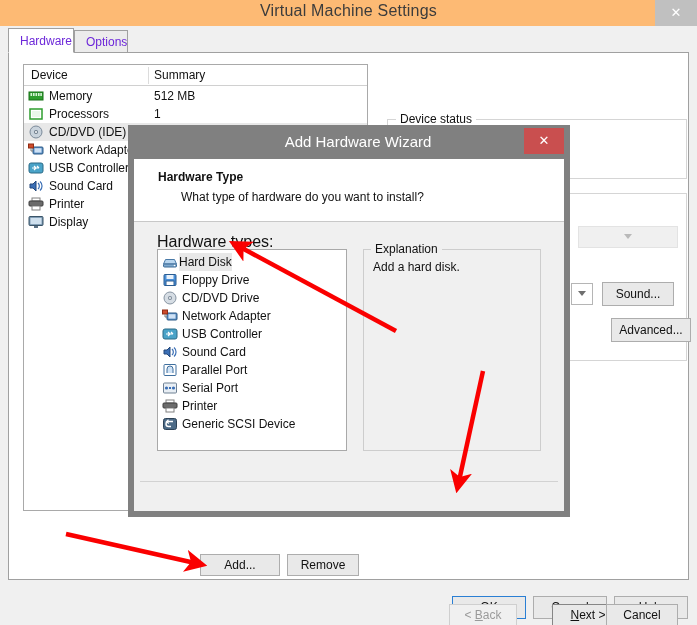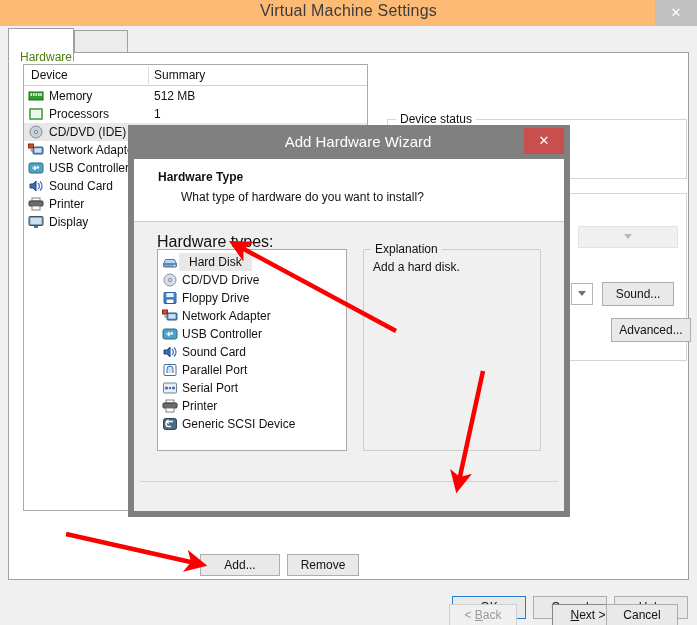--- a/index.html
+++ b/index.html
@@ -18,22 +18,22 @@
     font-size:16px;color:#3c3c3c;letter-spacing:.2px;
   }
   #close-btn{
     position:absolute;right:0;top:0;width:42px;height:26px;background:#c0c0c0;
     color:#ffffff;font-size:13px;font-weight:bold;line-height:26px;text-align:center;
     cursor:pointer;
   }
   
   #tabstrip{position:absolute;left:8px;top:30px;width:681px;height:23px;}
   .tab{
-    position:absolute;top:0;height:23px;line-height:22px;padding:16px 11px;
-    border:1px solid #a0a0a0;font-size:12px;color:#4d7c0f;cursor:pointer;
+    position:absolute;top:0;height:23px;line-height:22px;padding:0 11px;
+    border:1px solid #a0a0a0;font-size:12px;color:#6d28d9;cursor:pointer;
     box-sizing:border-box;
   }
   .tab.active{background:#ffffff;border-bottom:1px solid #ffffff;top:-2px;height:25px;line-height:25px;z-index:3;}
   .tab.inactive{background:#ececec;}
   
   #panel{
     position:absolute;left:8px;top:52px;width:681px;height:528px;
     background:#ffffff;border:1px solid #a0a0a0;box-sizing:border-box;
   }
   
@@ -118,21 +118,21 @@
   #wiz-head-title{position:absolute;left:24px;top:11px;font-size:12px;font-weight:bold;color:#111;}
   #wiz-head-sub{position:absolute;left:47px;top:31px;font-size:12px;color:#111;}
   #hwtypes-label{position:absolute;left:23px;top:74px;font-size:16px;color:#111;}
   #hwlist{
     position:absolute;left:23px;top:90px;width:190px;height:202px;
     background:#ffffff;border:1px solid #a9a9a9;box-sizing:border-box;
   }
   .hwrow{position:relative;height:18px;line-height:18px;margin-left:2px;}
   .hwrow .hname{position:absolute;left:22px;top:0;font-size:12px;color:#111;white-space:nowrap;}
   .hwrow .ico{position:absolute;left:2px;top:2px;width:16px;height:14px;}
-  .hwrow.sel .hname{background:#e8e8e8;padding:0 10px;margin-left:-3px;}
+  .hwrow.sel .hname{background:#e8e8e8;padding:0 0;margin-left:-3px;}
   #expl{
     position:absolute;left:229px;top:90px;width:178px;height:202px;
     border:1px solid #cdcdcd;box-sizing:border-box;
   }
   #expl .legend{position:absolute;left:7px;top:-8px;background:#f0f0f0;padding:0 4px;font-size:12px;color:#111;}
   #expl-text{position:absolute;left:9px;top:10px;font-size:12px;color:#111;}
   #wiz-sep{position:absolute;left:6px;top:322px;width:418px;height:1px;background:#d2d2d2;}
   #back-btn{position:absolute;left:321px;top:479px;width:68px;height:40px;line-height:20px;}
   #next-btn{position:absolute;left:398px;top:479px;width:72px;height:22px;line-height:20px;border:1px solid #868686;margin-left:26px;}
   #wizcancel-btn{position:absolute;left:478px;top:479px;width:72px;height:22px;line-height:20px;}
@@ -316,37 +316,37 @@
                 <rect x="1.5" y="9" width="13" height="3" rx="1" fill="#7fa9ce" stroke="#3d6b96"></rect>
                 <circle cx="12.5" cy="10.5" r="0.8" fill="#ffffff"></circle>
               </svg>
           </span>
           <span class="hname">Hard Disk</span>
         </div>
 
         <div class="hwrow">
           <span class="ico">
             <svg width="16" height="14" viewBox="0 0 16 14">
+                <rect x="2" y="1.5" width="12" height="11" rx="1" fill="#4a90d9" stroke="#2b5d92"></rect>
+                <rect x="4.5" y="2" width="7" height="4" fill="#e9f2fb"></rect>
+                <rect x="4" y="8" width="8" height="4.5" fill="#ffffff" stroke="#2b5d92"></rect>
+              </svg>
+          </span>
+          <span class="hname">Floppy Drive</span>
+        </div>
+
+        <div class="hwrow">
+          <span class="ico">
+            <svg width="16" height="14" viewBox="0 0 16 14">
                 <circle cx="8" cy="7" r="6" fill="#d6dde4" stroke="#8794a2"></circle>
                 <circle cx="8" cy="7" r="2" fill="#7b8a99"></circle>
                 <circle cx="8" cy="7" r="0.9" fill="#ffffff"></circle>
               </svg>
           </span>
           <span class="hname">CD/DVD Drive</span>
-        </div>
-
-        <div class="hwrow">
-          <span class="ico">
-            <svg width="16" height="14" viewBox="0 0 16 14">
-                <rect x="2" y="1.5" width="12" height="11" rx="1" fill="#4a90d9" stroke="#2b5d92"></rect>
-                <rect x="4.5" y="2" width="7" height="4" fill="#e9f2fb"></rect>
-                <rect x="4" y="8" width="8" height="4.5" fill="#ffffff" stroke="#2b5d92"></rect>
-              </svg>
-          </span>
-          <span class="hname">Floppy Drive</span>
         </div>
 
         <div class="hwrow">
           <span class="ico">
             <svg width="16" height="14" viewBox="0 0 16 14">
                 <rect x="5" y="4" width="10" height="7" rx="1" fill="#5a8fc4" stroke="#2d5b87"></rect>
                 <rect x="6.5" y="5.2" width="7" height="4.4" fill="#cfe2f5"></rect>
                 <rect x="0.5" y="1" width="5" height="4" fill="#cf4b2a" stroke="#8f2c14"></rect>
                 <path d="M3 5 L3 8 L5 8" stroke="#7a7a7a" fill="none"></path>
               </svg>

